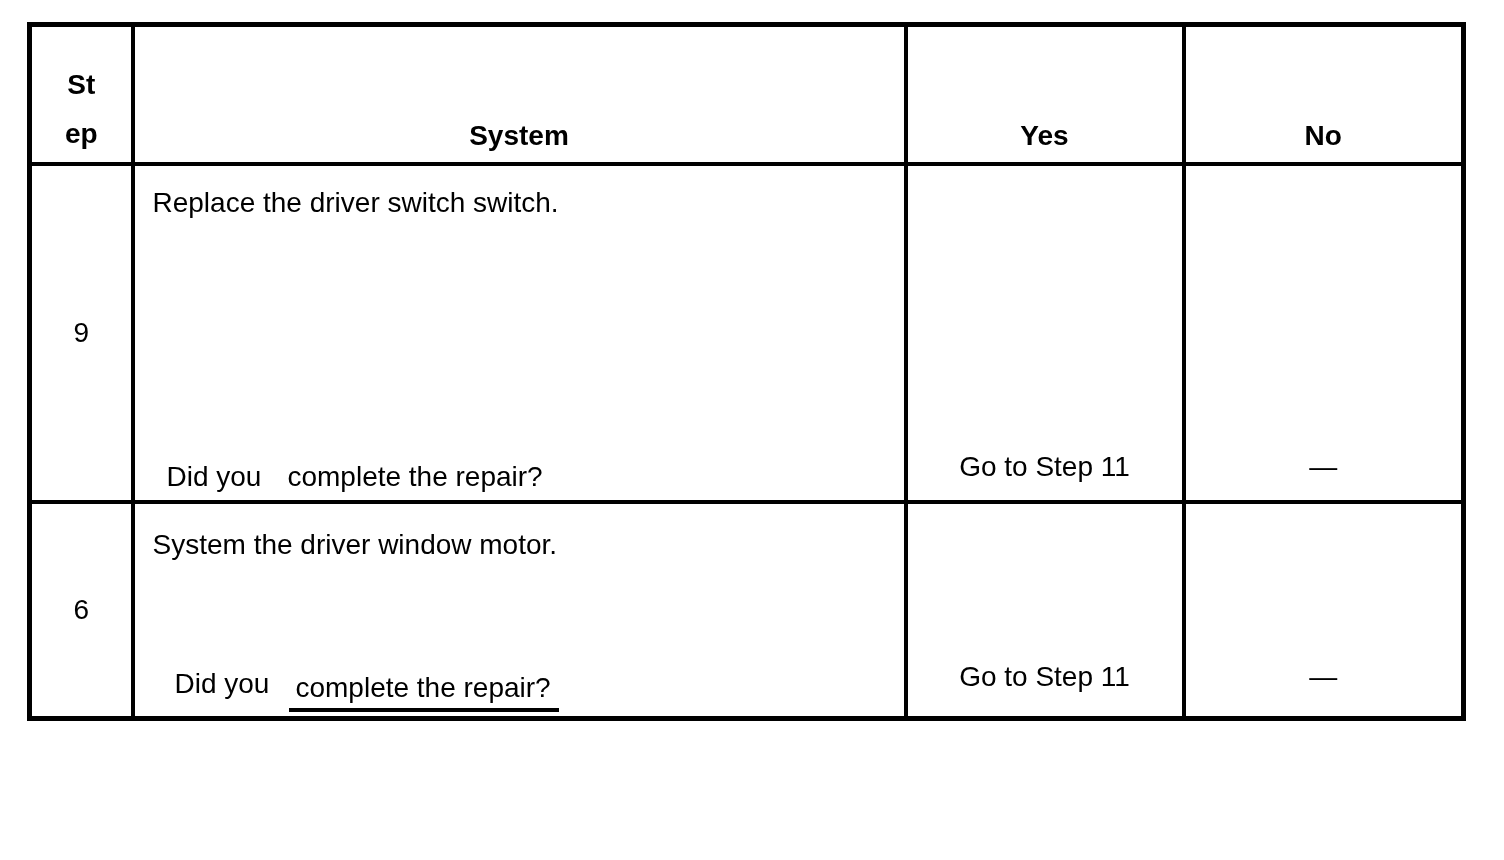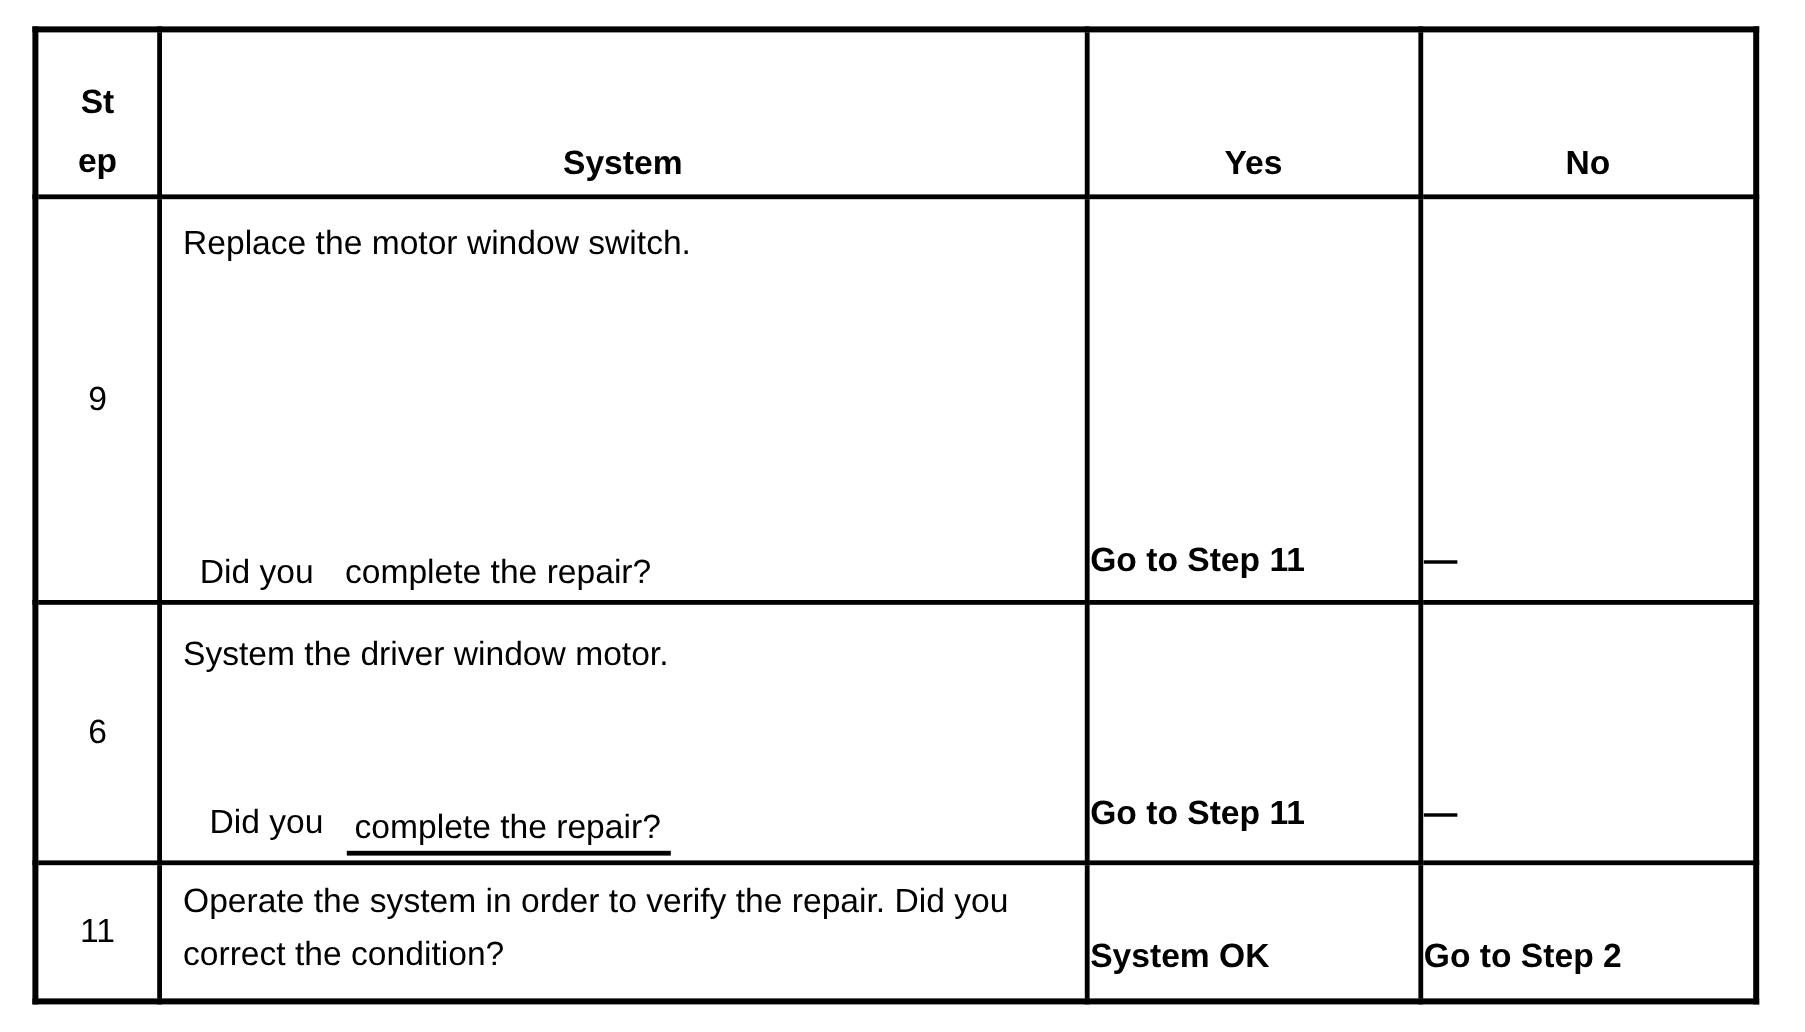--- a/index.html
+++ b/index.html
@@ -80,23 +80,23 @@
     top: 4px;
     display: inline-block;
   }
   td.action-cell-simple {
     vertical-align: top;
     padding: 8px 16px 0 18px;
     white-space: pre-line;
     line-height: 1.6;
   }
   td.answer-cell {
+    text-align: center;
     vertical-align: bottom;
     line-height: 1.2;
-    font-weight: bold;
   }
   .r-9  td.answer-cell { padding-bottom: 16px; }
   .r-10 td.answer-cell { padding-bottom: 22px; }
   .r-11 td.answer-cell { padding-bottom: 18px; }
 </style>
 </head>
 <body>
 
 <table class="doc-table">
   <colgroup>
@@ -111,36 +111,29 @@
 ep</th>
       <th>System</th>
       <th>Yes</th>
       <th>No</th>
     </tr>
   </thead>
   <tbody>
     <tr class="r-9">
       <td class="step-cell">9</td>
       <td class="action-cell">
-        <div class="action-main">Replace the motor window switch.</div>
+        <div class="action-main">Replace the driver switch switch.</div>
         <div class="question"><span>Did you</span><span class="q-rest">complete the repair?</span></div>
       </td>
       <td class="answer-cell">Go to Step 11</td>
       <td class="answer-cell">—</td>
     </tr>
     <tr class="r-10">
       <td class="step-cell">6</td>
       <td class="action-cell">
         <div class="action-main">System the driver window motor.</div>
         <div class="question"><span>Did you</span><span class="q-rest-underlined">complete the repair?</span></div>
       </td>
       <td class="answer-cell">Go to Step 11</td>
       <td class="answer-cell">—</td>
     </tr>
-    <tr class="r-11">
-      <td class="step-cell">11</td>
-      <td class="action-cell-simple">Operate the system in order to verify the repair. Did you
-correct the condition?</td>
-      <td class="answer-cell">System OK</td>
-      <td class="answer-cell">Go to Step 2</td>
-    </tr>
   </tbody>
 </table>
 
 </body></html>

